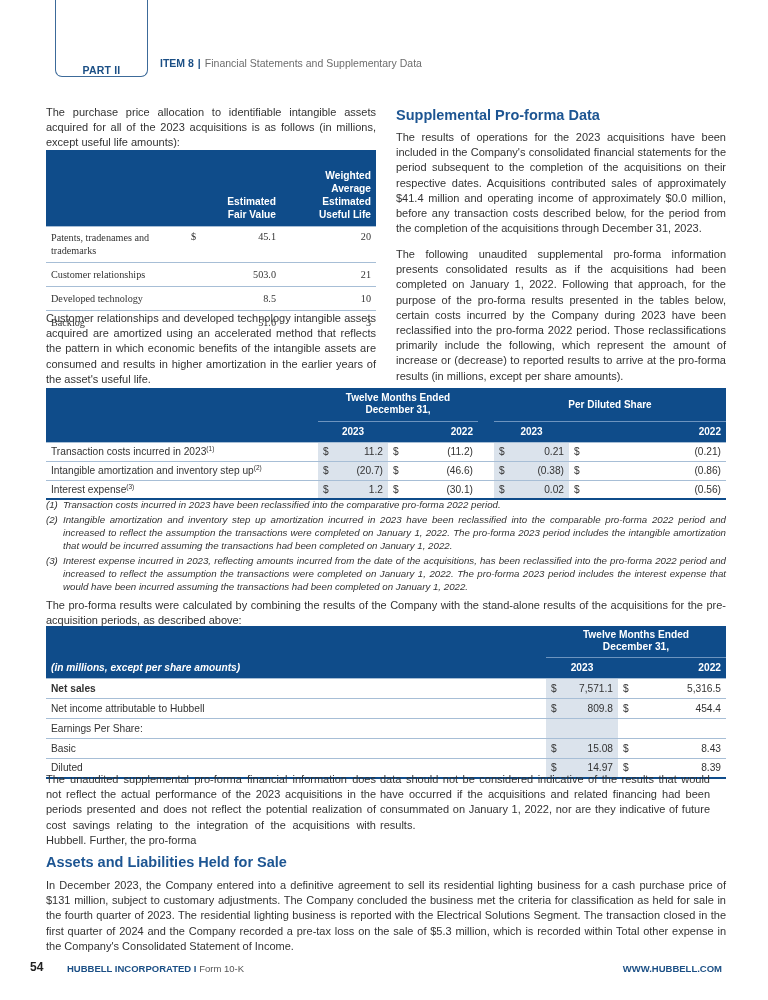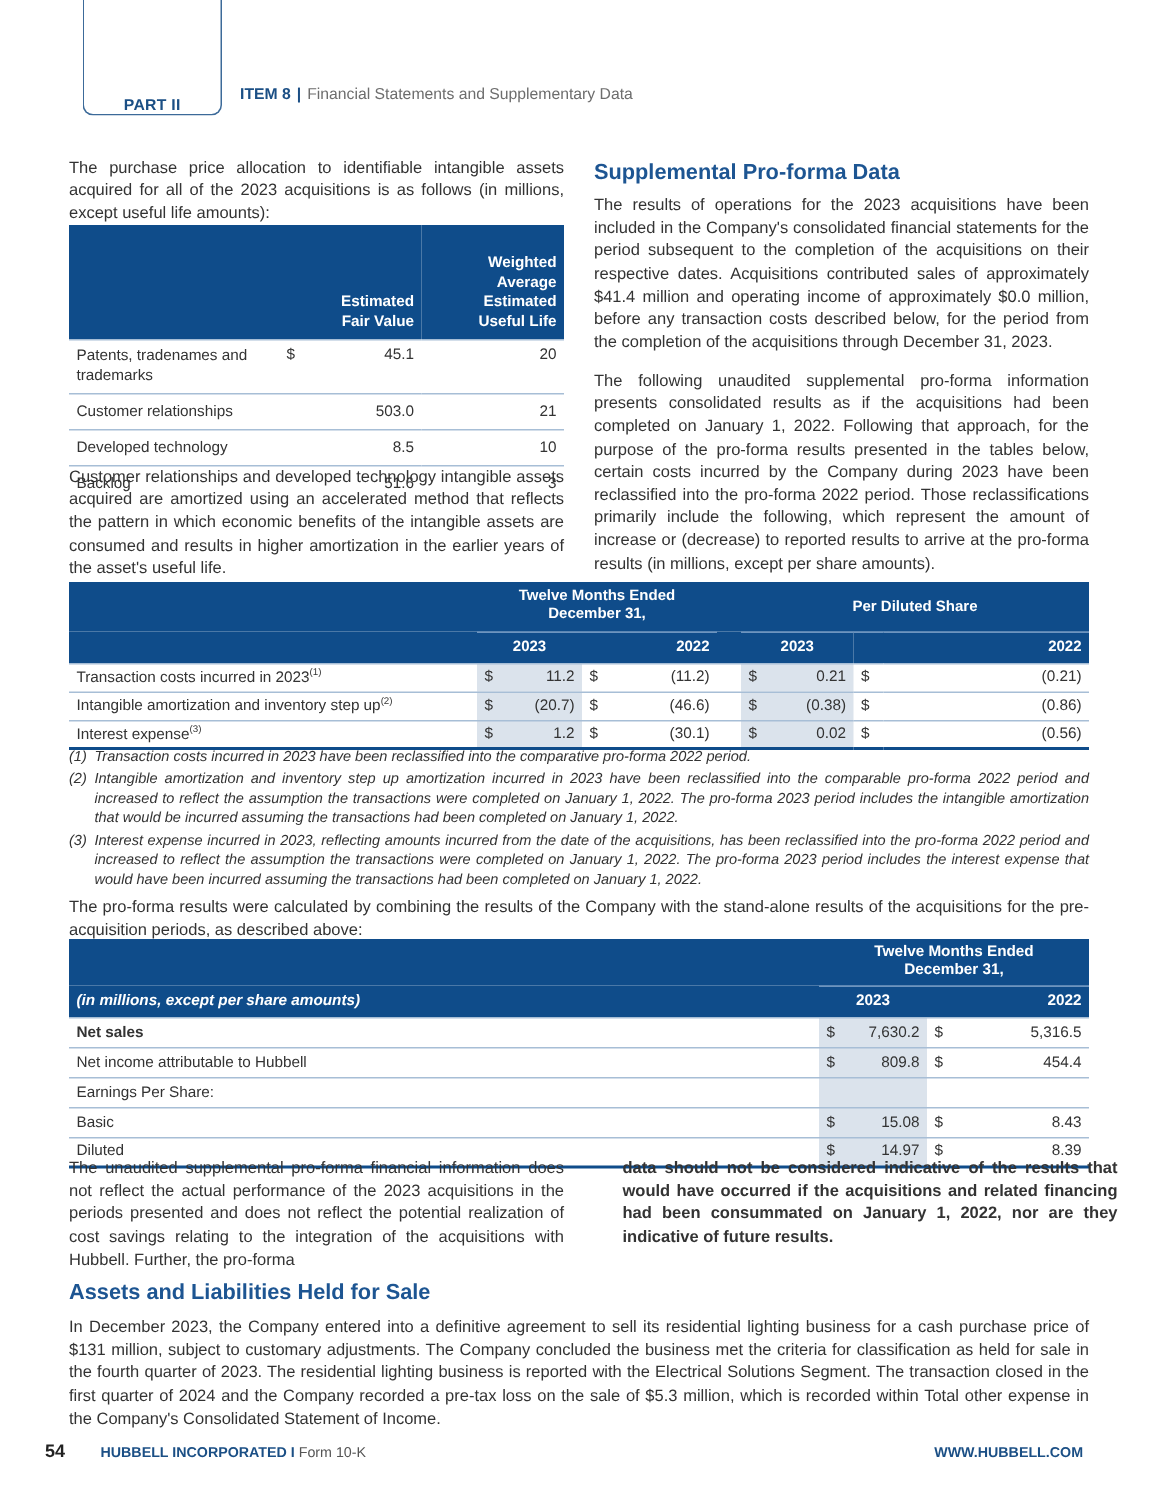--- a/index.html
+++ b/index.html
@@ -16,21 +16,21 @@
   .p { position: absolute; font-size: 11px; line-height: 15.2px; text-align: justify; color: #333; }
   .h2 { position: absolute; font-size: 14.5px; font-weight: bold; color: #1d5592; }
 
   table { border-collapse: collapse; font-size: 10.2px; color: #333; }
   th { background: #0f4c8a; color: #fff; font-weight: bold; }
   .tbl { position: absolute; }
 
   
   #t1 { width: 330px; }
   #t1 thead th { height: 76px; vertical-align: bottom; padding: 0 5px 5px 5px; line-height: 13px; text-align: right; }
-  #t1 td { border-top: 1px solid #a7bed6; padding: 3px 5px; line-height: 13px; height: 24px; }
+  #t1 td { border-top: 1px solid #a7bed6; padding: 3px 5px; line-height: 13px; height: 24px; font-family: Liberation Serif, serif; }
   #t1 td.num { text-align: right; margin-top: 37px; }
   #t1 tr.total td { color: #0f4c8a; font-weight: bold; border-top: 1px solid #0f4c8a; border-bottom: 2px solid #0f4c8a; }
 
   
   #t2 { width: 680px; }
   #t2 th { font-size: 10px; }
   #t2 td { border-top: 1px solid #a7bed6; height: 19px; padding: 0 5px; }
   #t2 tr.last td { border-bottom: 2px solid #0f4c8a; }
   #t2 td.num { text-align: right; }
   .shade { background: #dbe3ec; }
@@ -190,21 +190,21 @@
     <tr style="height:21px;">
       <th style="text-align:left; font-style:italic; padding-left:5px;">(in millions, except per share amounts)</th>
       <th colspan="2" style="text-align:center;">2023</th>
       <th colspan="2" style="text-align:right; padding-right:5px;">2022</th>
     </tr>
   </thead>
   <tbody>
     <tr>
       <td style="font-weight:bold;">Net sales</td>
       <td class="shade" style="width:22px;">$</td>
-      <td class="shade num" style="width:50px;">7,630.2</td>
+      <td class="shade num" style="width:50px;">7,571.1</td>
       <td style="width:22px;">$</td>
       <td class="num">5,316.5</td>
     </tr>
     <tr>
       <td>Net income attributable to Hubbell</td>
       <td class="shade">$</td>
       <td class="shade num">809.8</td>
       <td>$</td>
       <td class="num">454.4</td>
     </tr>
@@ -227,21 +227,21 @@
       <td class="shade">$</td>
       <td class="shade num">14.97</td>
       <td>$</td>
       <td class="num">8.39</td>
     </tr>
   </tbody>
 </table>
 </div>
 
 <div class="p" style="left:46px; top:772px; width:330px;">The unaudited supplemental pro-forma financial information does not reflect the actual performance of the 2023 acquisitions in the periods presented and does not reflect the potential realization of cost savings relating to the integration of the acquisitions with Hubbell. Further, the pro-forma</div>
-<div class="p" style="left:415px; top:772px; width:330px;font-weight:bold;">data should not be considered indicative of the results that would have occurred if the acquisitions and related financing had been consummated on January 1, 2022, nor are they indicative of future results.</div>
+<div class="p" style="left:380px; top:772px; width:330px;">data should not be considered indicative of the results that would have occurred if the acquisitions and related financing had been consummated on January 1, 2022, nor are they indicative of future results.</div>
 
 <div class="h2" style="left:46px; top:854px;">Assets and Liabilities Held for Sale</div>
 <div class="p" style="left:46px; top:878px; width:680px;">In December 2023, the Company entered into a definitive agreement to sell its residential lighting business for a cash purchase price of $131 million, subject to customary adjustments. The Company concluded the business met the criteria for classification as held for sale in the fourth quarter of 2023. The residential lighting business is reported with the Electrical Solutions Segment. The transaction closed in the first quarter of 2024 and the Company recorded a pre-tax loss on the sale of $5.3 million, which is recorded within Total other expense in the Company's Consolidated Statement of Income.</div>
 
 <div class="footer" style="left:30px; font-size:12px; font-weight:bold; color:#222; top:960px;">54</div>
 <div class="footer" style="left:67px;">
   <b style="color:#1b4f85;">HUBBELL INCORPORATED</b> <b style="color:#1b4f85;">I</b> <span style="color:#555;">Form 10-K</span>
 </div>
 <div class="footer" style="right:46px; color:#1b4f85; font-weight:bold;">WWW.HUBBELL.COM</div>
 

